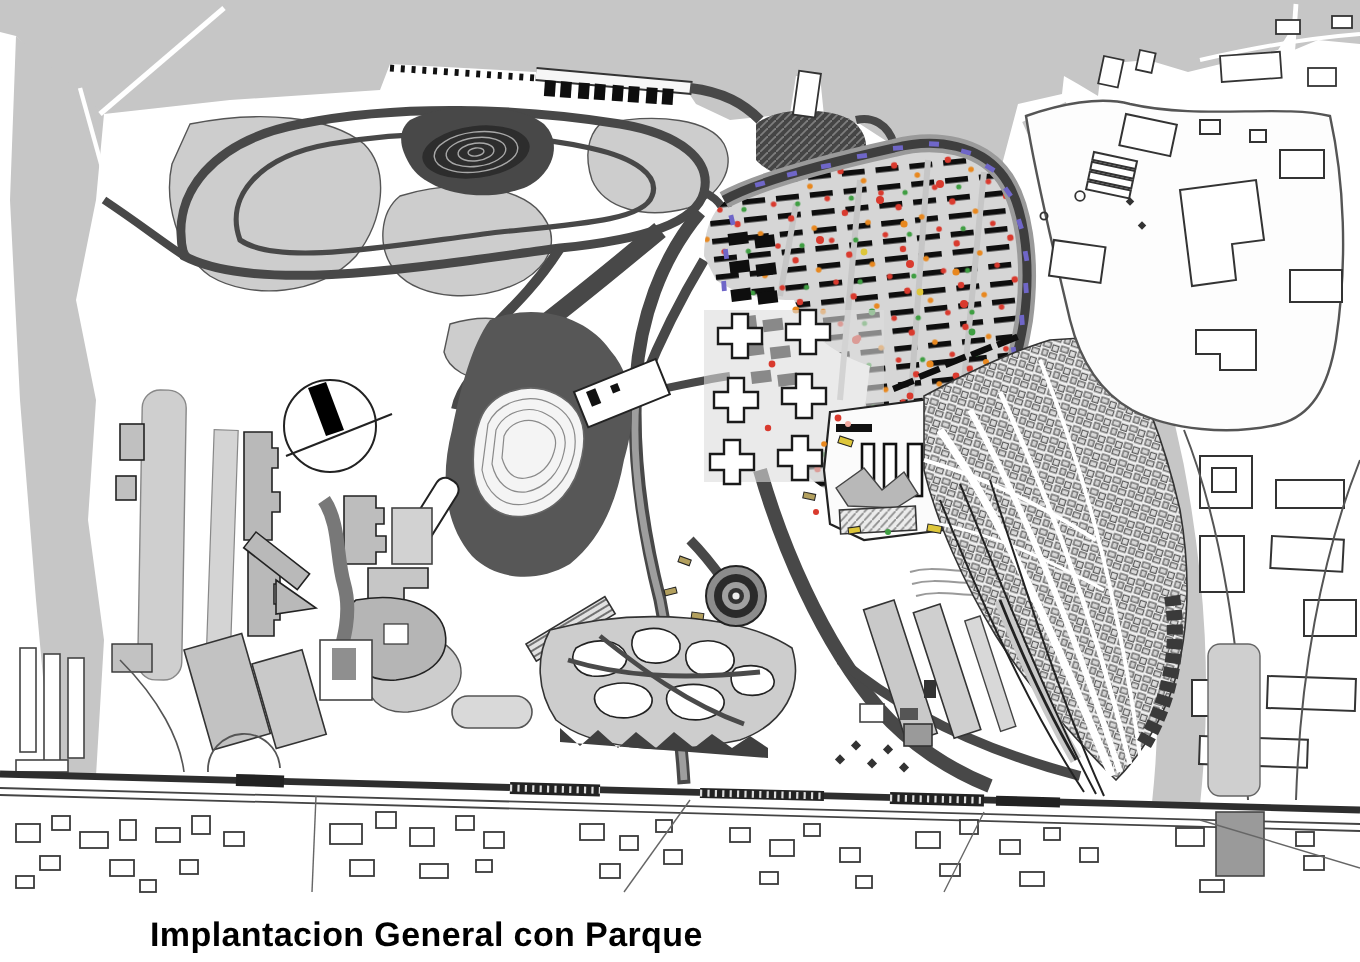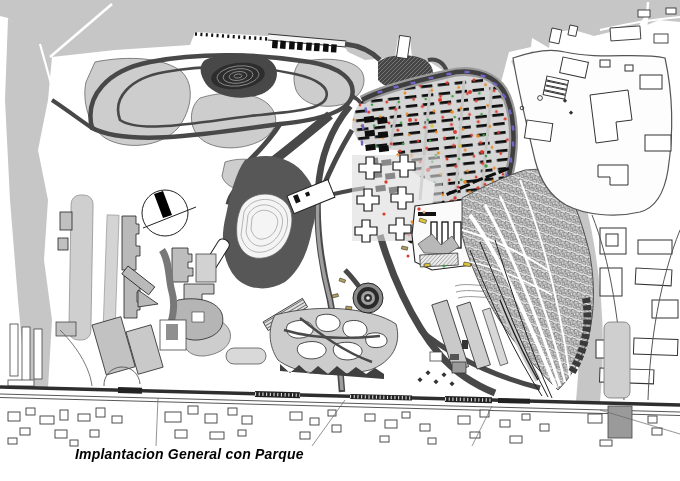--- a/index.html
+++ b/index.html
@@ -1,19 +1,19 @@
 <!DOCTYPE html>
 <html style="--water: #c6c6c6; --meadow: #cdcdcd; --pathdark: #484848; --ground: #d6d6d6; --building: #0e0e0e; --graybldg: #b9b9b9; --red: #d93a2e; --orange: #e8881f; --green: #3f9e42; --yellow: #ddc63a; --purple: #6f66c8; --olive: #b3a05e; --rail: #2e2e2e;"><head>
 <meta charset="utf-8">
 <style>
   html,body{margin:0;padding:0;background:#e8e8e8;font-family:"Liberation Sans",sans-serif}
   .stage{position:relative;width:680px;height:481px;background:#fff;overflow:hidden}
   svg{display:block}
-  .caption{position:absolute;left:75px;top:446px;line-height:16px;color:#000;
-           font-weight:bold;font-style:italic;font-size:14px;letter-spacing:.2px}
+  .caption{position:absolute;left:75px;top:460px;line-height:16px;color:#000;
+           font-weight:bold;font-size:17px;letter-spacing:.2px}
   .caption div{white-space:nowrap}
 </style>
 </head>
 <body>
 
 <div class="stage">
 <svg width="680" height="481" viewBox="0 0 680 481">
   <defs>
     <pattern id="oldtown" width="9" height="9" patternUnits="userSpaceOnUse" patternTransform="rotate(18)">
       <rect width="9" height="9" fill="#efefef"></rect>

